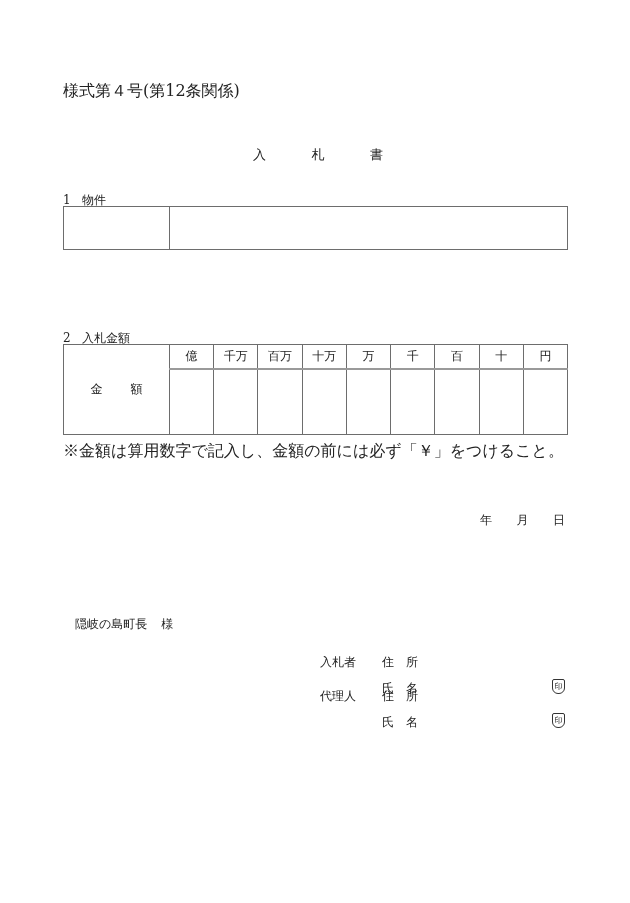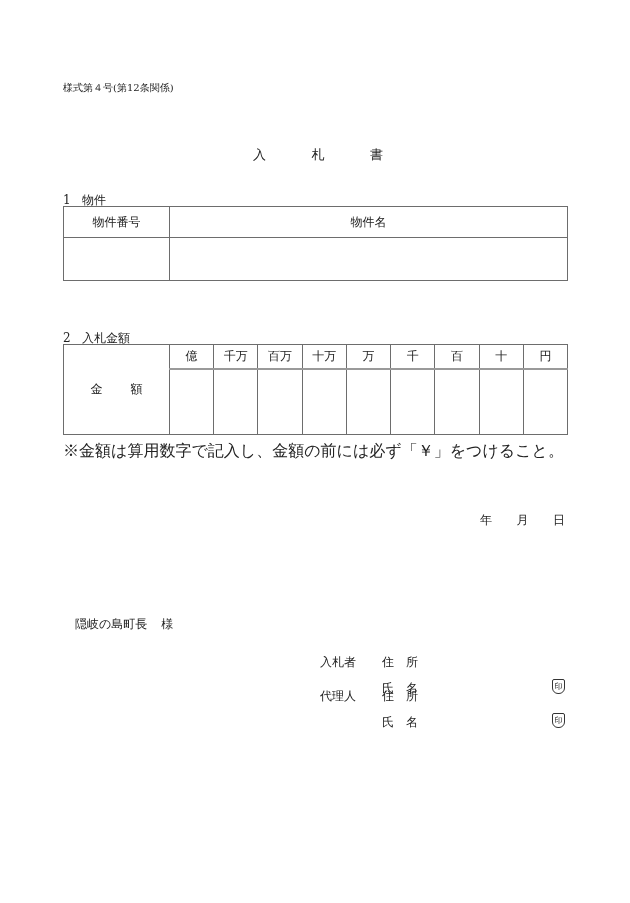--- a/index.html
+++ b/index.html
@@ -2,21 +2,21 @@
 <html><head>
 <meta charset="utf-8">
 <style>
   html, body { margin: 0; padding: 0; background: #ffffff; }
   body {
     width: 630px; height: 903px; position: relative; overflow: hidden;
     font-family: "DejaVu Serif", "Liberation Serif", serif;
     color: #222222; font-size: 12px;
   }
   .abs { position: absolute; white-space: nowrap; }
-  .form-no { left: 63px; top: 81px; font-size: 10px; }
+  .form-no { left: 63px; top: 81px; font-size: 16px; }
   .doc-title { left: 253px; top: 146px; width: 130px; font-size: 13px; display: flex; justify-content: space-between; }
   .sec1 { left: 63px; top: 192px; }
   .sec2 { left: 63px; top: 330px; }
   .sec-num { display: inline-block; width: 19px; }
 
   table.grid { position: absolute; border-collapse: collapse; table-layout: fixed; }
   table.grid td { border: 1px solid #6d6d6d; padding: 0; text-align: center; vertical-align: middle; font-size: 12px; }
   .t1 { left: 63px; top: 206px; width: 505px; }
   .t1 .hdr td { height: 30px; }
   .t1 .body td { height: 42px; }
@@ -61,24 +61,20 @@
 <div class="abs sec1">
   <span class="sec-num">1</span><span>物件</span>
 </div>
 
 <table class="grid t1">
   <colgroup>
       <col style="width:106px">
       <col>
     </colgroup>
   <tbody>
-      <tr class="hdr">
-    <td>物件番号</td>
-    <td>物件名</td>
-  </tr>
   <tr class="body">
     <td></td>
     <td></td>
   </tr>
 </tbody>
   </table>
 
 <div class="abs sec2">
   <span class="sec-num">2</span><span>入札金額</span>
 </div>

